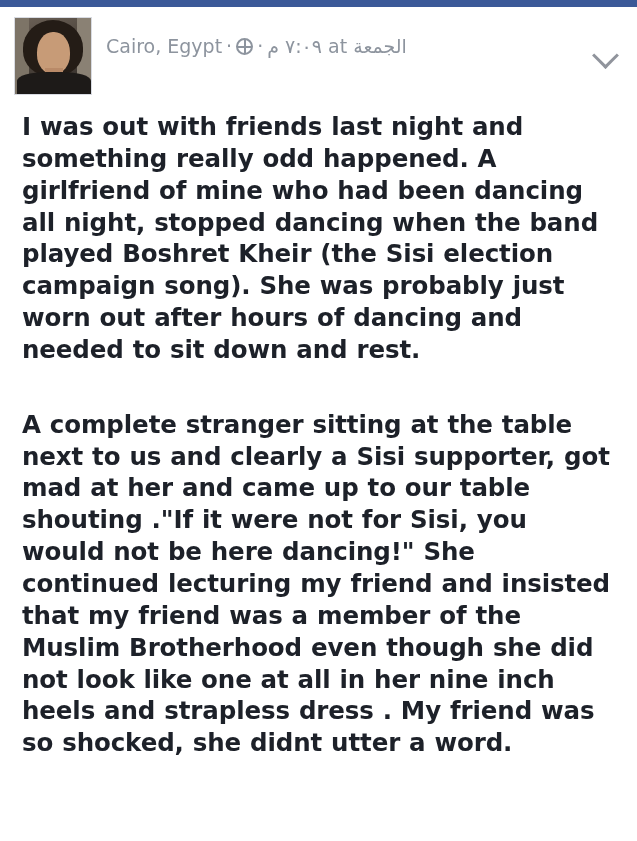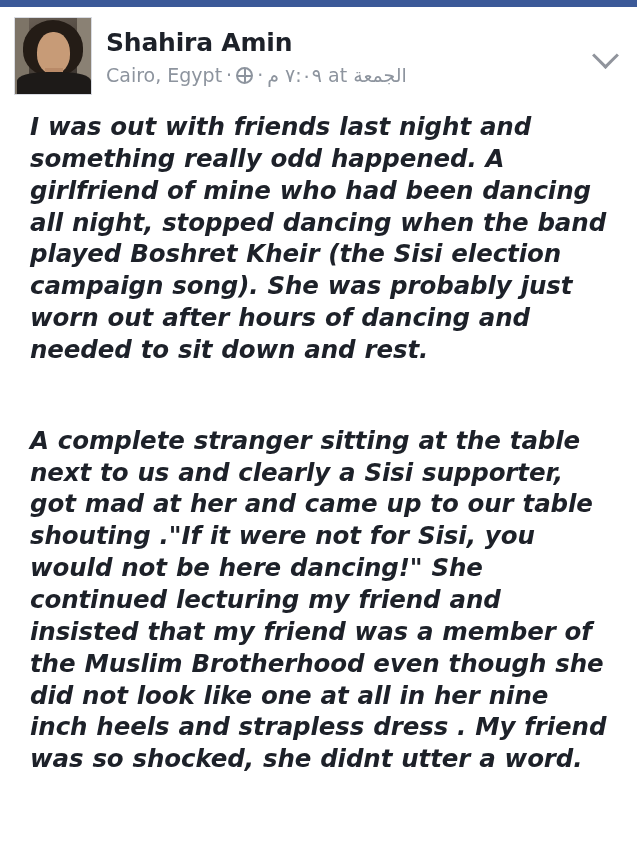--- a/index.html
+++ b/index.html
@@ -180,22 +180,21 @@
   .post-body {
     margin-top: 16px;
     font-size: 24.5px;
     font-weight: bold;
     color: #1d2129;
     line-height: 1.30;
     letter-spacing: -0.1px;
     word-spacing: 0.5px;
   }
   .post-body p {
-    margin: 16px;
-    font-style: italic;
+    margin: 8px;
   }
   .para-gap {
     height: 27px;
   }
 </style>
 </head>
 <body>
 
 <div class="screen">
 
@@ -208,21 +207,20 @@
       <div class="avatar">
         <div class="bg-left"></div>
         <div class="bg-right"></div>
         <div class="hair"></div>
         <div class="face"></div>
         <div class="neck"></div>
         <div class="shoulders"></div>
       </div>
 
       <div class="header-text">
-        <div class="author">Shahira Amin</div>
         <div class="meta">
           <span>Cairo, Egypt</span>
           <span class="sep">·</span>
           <span class="globe-icon"></span>
           <span class="sep">·</span>
           <span class="time-ar">الجمعة at ٧:٠٩ م</span>
         </div>
       </div>
 
       <div class="chevron"></div>

